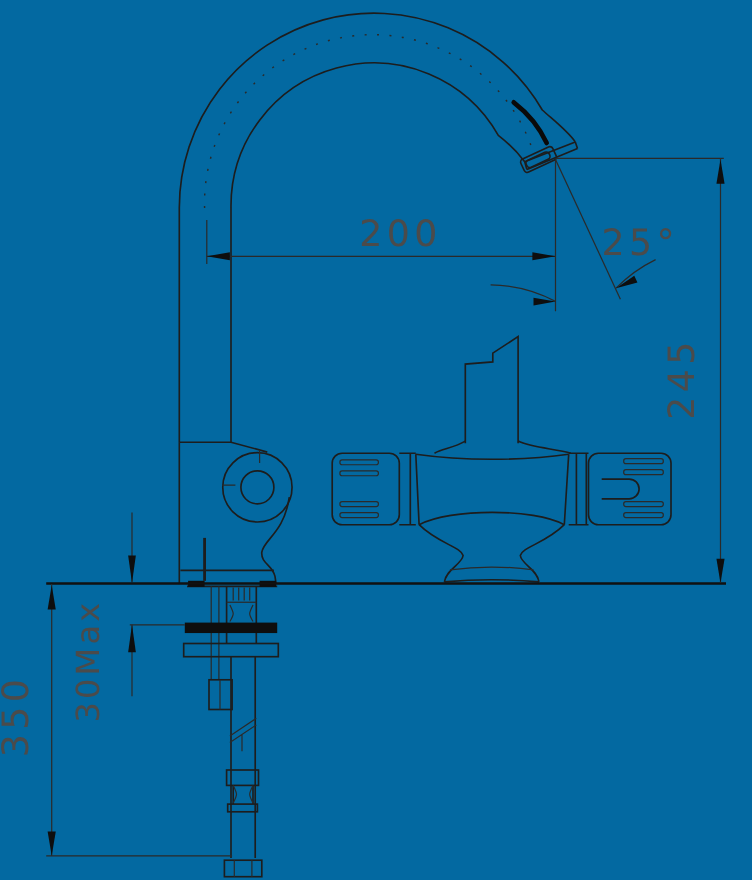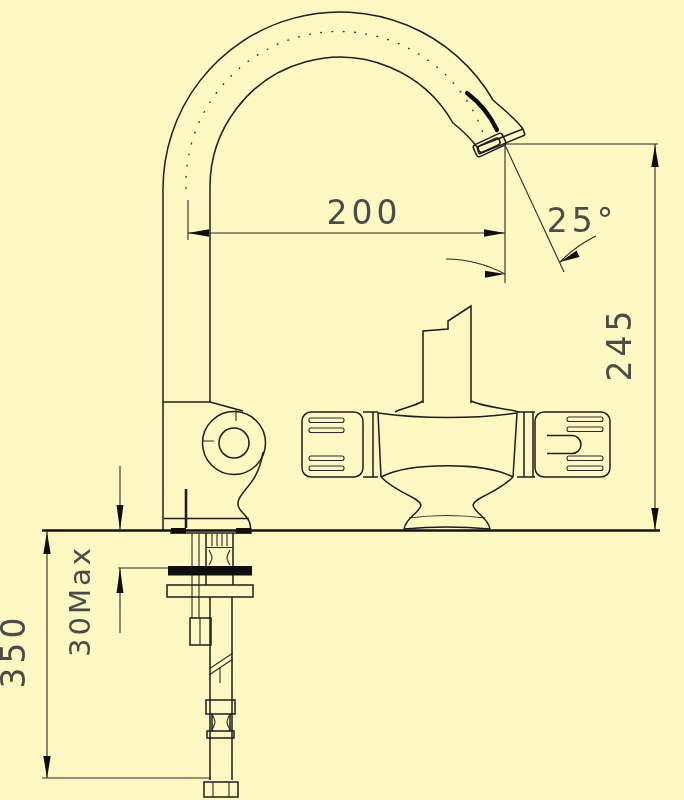--- a/index.html
+++ b/index.html
@@ -1,16 +1,16 @@
 <!DOCTYPE html>
 <html><head>
 <meta charset="utf-8">
 <style>
   html,body{margin:0;padding:0;background:#ffffff;}
-  .page{width:684px;height:800px;background:#fef9c3;position:relative;overflow:hidden;}
+  .page{width:684px;height:800px;background:#0369a1;position:relative;overflow:hidden;}
   svg{display:block;}
   text.dim{
     font-family:"DejaVu Sans", sans-serif;
     font-size:33px;
     letter-spacing:4px;
     fill:#4b4b4b;
   }
   text.dim.small{font-size:29px;letter-spacing:3px;}
   .ln  {stroke:#1d1d1d;stroke-width:1.5;fill:none;}
   .lnthin{stroke:#2a2a2a;stroke-width:1.1;fill:none;}

